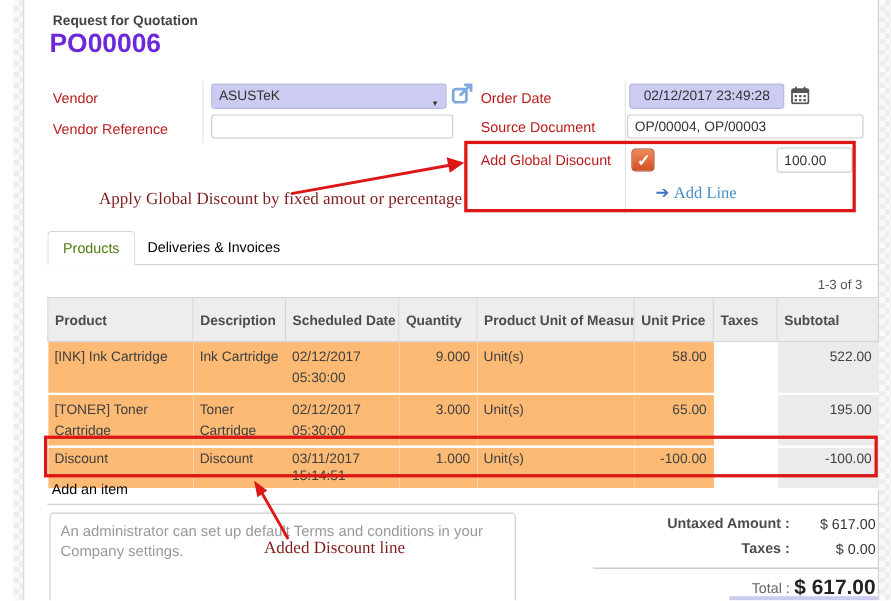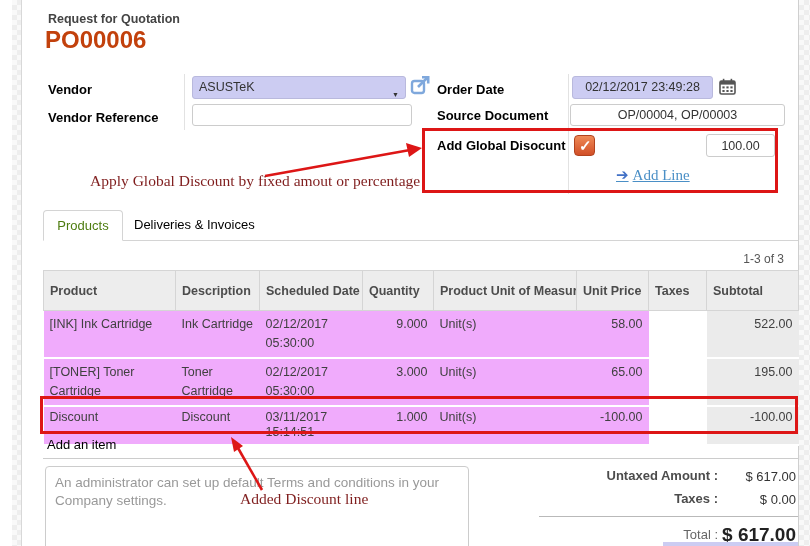--- a/index.html
+++ b/index.html
@@ -10,35 +10,34 @@
   }
   .checker{
     position:absolute; top:0; height:546px; background:#f4f4f4;
     background-image:conic-gradient(#eeeeee 25%, #f9f9f9 0 50%, #eeeeee 0 75%, #f9f9f9 0);
     background-size:10px 10px;
   }
   .checker.left{ left:0; width:10px; border-right:1px solid #d8d8d8; }
   .checker.right{ left:786px; width:24px; border-left:1px solid #cfcfcf; }
 
   .abs{ position:absolute; }
-  .lbl{ font-size:13px; font-weight:bold; color:#000000; white-space:nowrap; }
+  .lbl{ font-size:13px; font-weight:normal; color:#b91c1c; white-space:nowrap; }
   .breadcrumb{ left:36px; top:12px; font-size:12.5px; font-weight:bold; color:#444; }
-  .page-title{ left:33px; top:26px; font-size:24px; font-weight:bold; color:#c2410c; }
+  .page-title{ left:33px; top:26px; font-size:24px; font-weight:bold; color:#6d28d9; }
 
   .vline{ width:1px; background:#e2e2e2; }
 
   .field-purple{
     background:#ccccf2; border:1px solid #b9b9dd; border-radius:3px;
     font-size:12.5px; color:#333; line-height:21px; padding:0 6px; white-space:nowrap; overflow:hidden;
   }
   .field-white{
     background:#fff; border:1px solid #ccc; border-radius:3px;
     font-size:12.5px; color:#333; line-height:19px; padding:0 6px;
     font-family:"Liberation Sans", sans-serif;
-    text-align:center;
   }
   .caret{ position:absolute; right:6px; top:7px; font-size:7px; color:#333; }
 
   .checkbox{
     width:21px; height:21px; border-radius:4px;
     background:linear-gradient(#ef8a57, #d14f27);
     border:1px solid #b2431e; position:relative;
   }
   .checkbox::after{
     content:"\2713"; position:absolute; left:4px; top:1px;
@@ -76,21 +75,21 @@
     background:#ededed; border:1px solid #d5d5d5; color:#4c4c4c;
     font-size:12.5px; font-weight:bold; text-align:left; padding:4px 6px; height:40px;
     vertical-align:middle; overflow:hidden; white-space:nowrap;
   }
   table.grid td{
     vertical-align:top; padding:4px 6px; border-bottom:2px solid #fff;
     color:#404040; overflow:hidden;
   }
   tr.r12 td{ line-height:19px; height:45px; }
   tr.r3 td{ line-height:15px; height:33px; padding-top:3px; }
-  td.purple{ background:#f0abfc; }
+  td.purple{ background:#fdba74; }
   td.taxcell{ background:#fff; }
   td.subcell{ background:#ebebeb; text-align:right; }
   td.num{ text-align:right; }
 
   .additem{ left:35px; top:437px; font-size:13px; }
   .sep-hr{ left:31px; top:458px; width:755px; height:1px; background:#cccccc; }
 
   .terms{
     left:33px; top:466px; width:424px; height:84px;
     border:1px solid #ccc; border-radius:4px; background:#fff;
@@ -158,21 +157,21 @@
           <rect x="11.4" y="12" width="2.2" height="2"></rect>
       </g>
     </svg>
   </div>
   <div class="abs lbl" style="left:425px; top:108px;">Source Document</div>
   <input class="abs field-white" style="left: 558px; top: 104px; width: 215px; height: 22px;" value="OP/00004, OP/00003">
 
   <div class="abs lbl" style="left:425px; top:138px;">Add Global Disocunt</div>
   <div class="abs checkbox" style="left:562px; top:135px;"></div>
   <input class="abs field-white" style="left: 694px; top: 134px; width: 69px; height: 23px;" value="100.00">
-  <div class="abs addline" style="left:604px; top:166px;text-decoration:underline;">
+  <div class="abs addline" style="left:584px; top:166px;">
     <span class="arr">➔</span><span>Add Line</span>
   </div>
 
   <div class="abs redbox" style="left:410px; top:128px; width:356px; height:65px;"></div>
   <div class="abs ann-red" style="left:78px; top:172px;">Apply Global Discount by fixed amout or percentage</div>
 
   <div class="abs tabline"></div>
   <div class="abs tab-active"><span>Products</span></div>
   <div class="abs tab-link"><span class="link">Deliveries &amp; Invoices</span></div>
 

